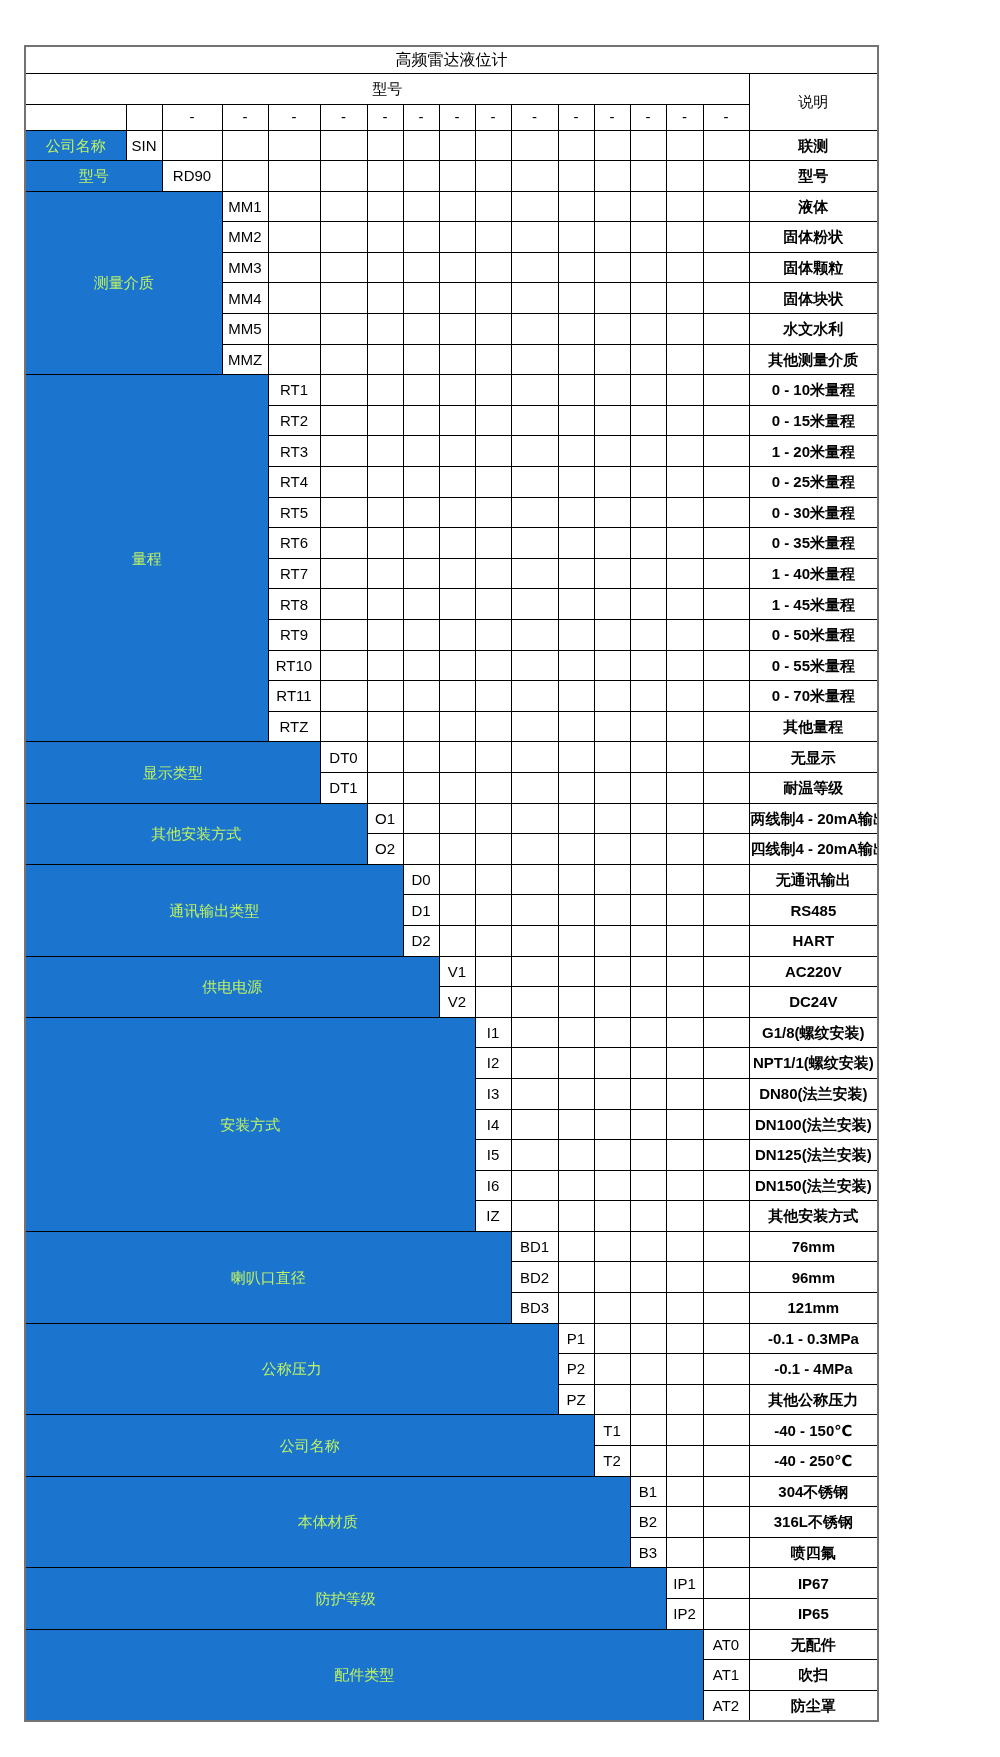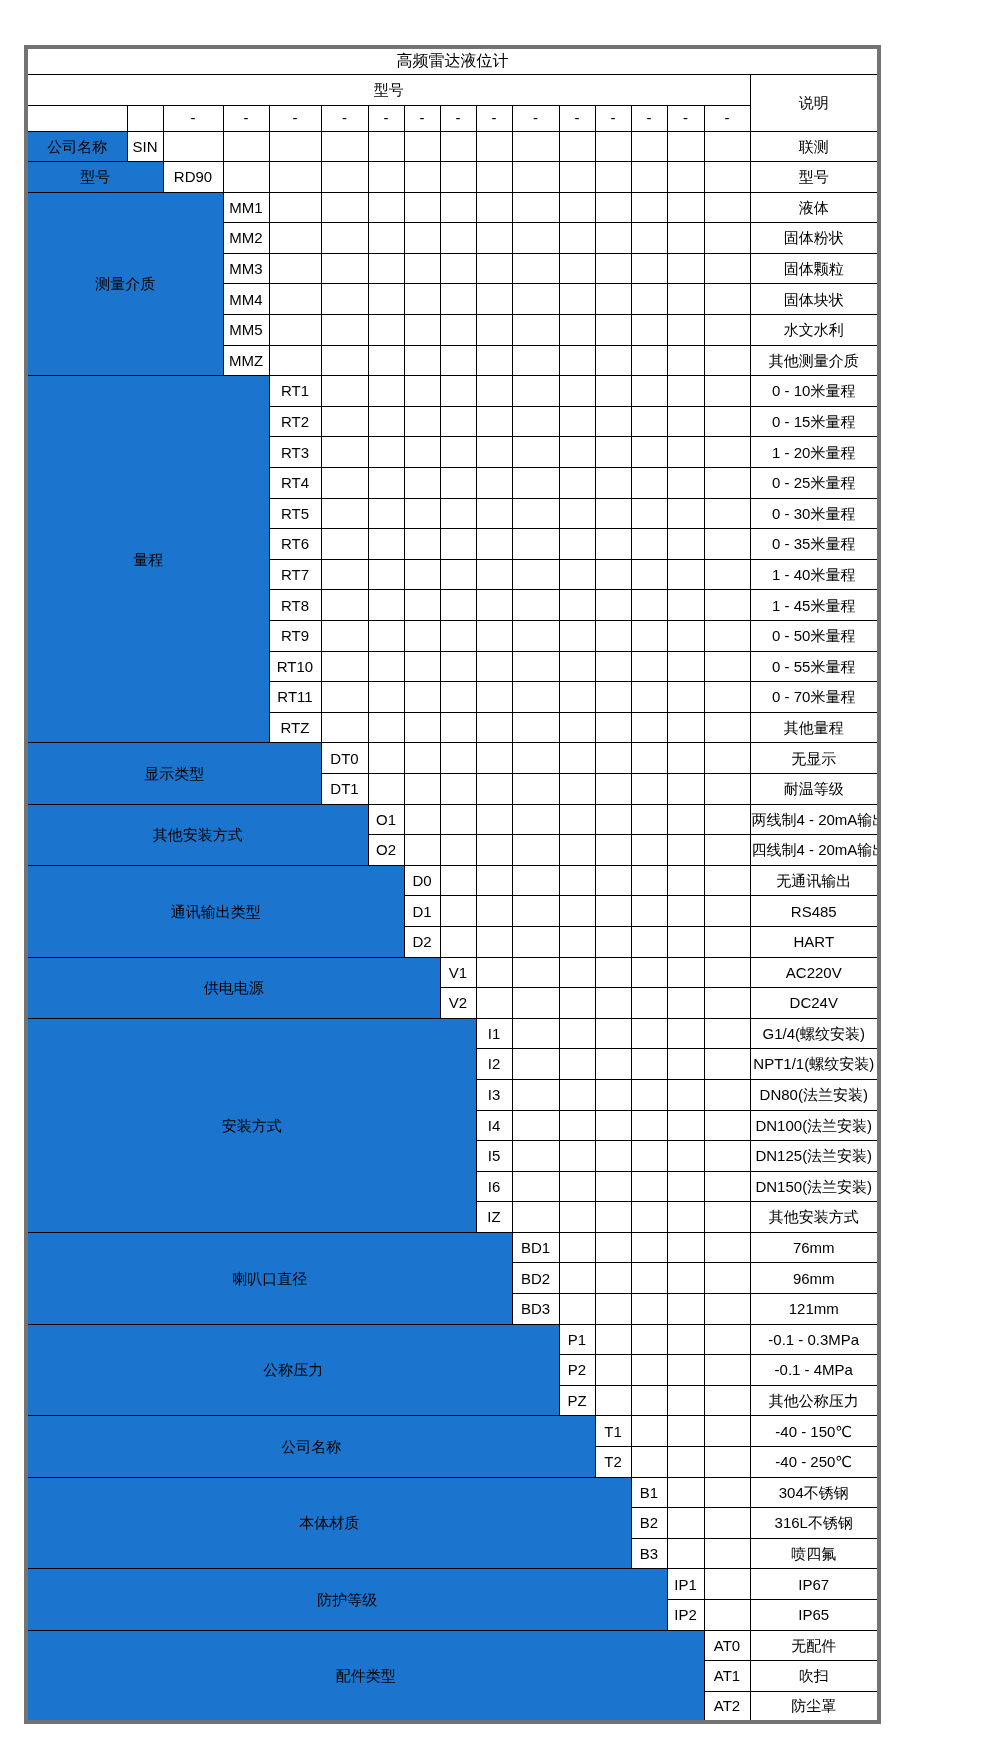--- a/index.html
+++ b/index.html
@@ -3,40 +3,40 @@
 <meta charset="utf-8">
 <style>
   html,body{margin:0;padding:0;}
   body{
     width:1000px;height:1757px;background:#ffffff;overflow:hidden;
     font-family:"Liberation Sans","DejaVu Sans",sans-serif;color:#000;
   }
   table.spec{
     border-collapse:collapse;table-layout:fixed;
     width:853px;margin:45px 0 4px 24px;
-    border:4px solid #737373;
+    border:2px solid #737373;
   }
   table.spec td{
     border:1px solid #000;
     text-align:center;vertical-align:middle;
     font-size:15px;line-height:1.15;
     overflow:hidden;white-space:nowrap;
     padding:0 1px;
   }
   tr.t-title{height:27px;}
   tr.t-title td{font-size:16px;}
   tr.t-header{height:31px;}
   tr.t-header td{font-size:15px;}
   tr.t-dash{height:26px;}
   tr.body{height:30.6px;}
   td.label-cell{
     background:var(--accent,#1b75ce);
-    color:#000000;
+    color:#bef264;
   }
-  td.desc-cell{font-size:15px;}
+  td.desc-cell{font-size:15px;font-weight:bold;}
   td.code-cell{font-size:15px;}
 </style>
 </head>
 <body style="--accent: #1b75ce;">
 
 <table class="spec">
   <colgroup>
     <col style="width:101px">
       <col style="width:36px">
       <col style="width:60px">
@@ -516,21 +516,21 @@
       </tr>
       <tr class="body">
         <td class="label-cell" colspan="9" rowspan="7">安装方式</td>
         <td class="code-cell">I1</td>
         <td></td>
         <td></td>
         <td></td>
         <td></td>
         <td></td>
         <td></td>
-        <td class="desc-cell">G1/4(螺纹安装)</td>
+        <td class="desc-cell">G1/8(螺纹安装)</td>
       </tr>
       <tr class="body">
         <td class="code-cell">I2</td>
         <td></td>
         <td></td>
         <td></td>
         <td></td>
         <td></td>
         <td></td>
         <td class="desc-cell">NPT1/1(螺纹安装)</td>

